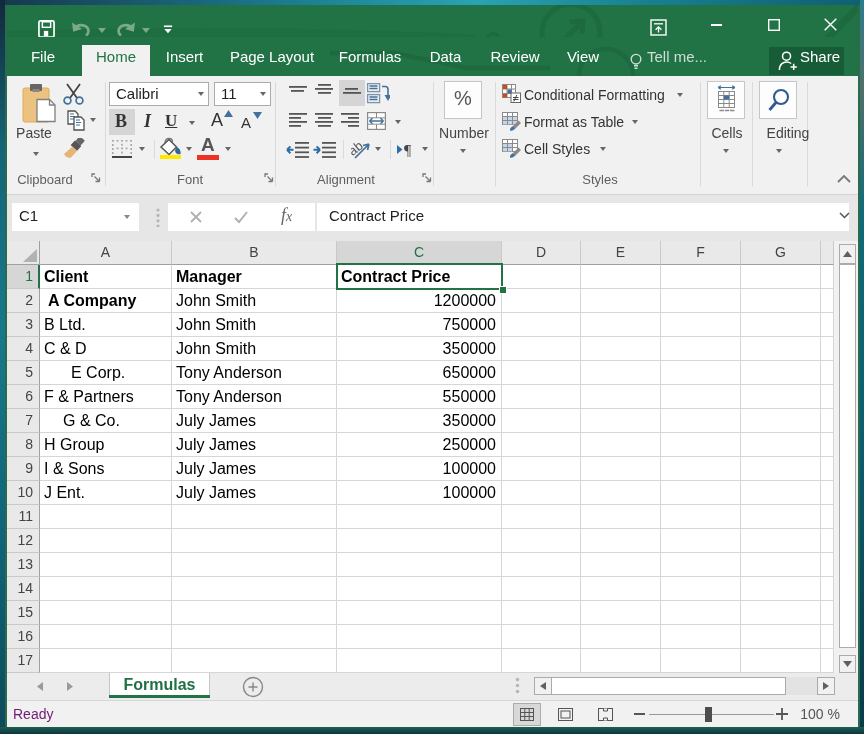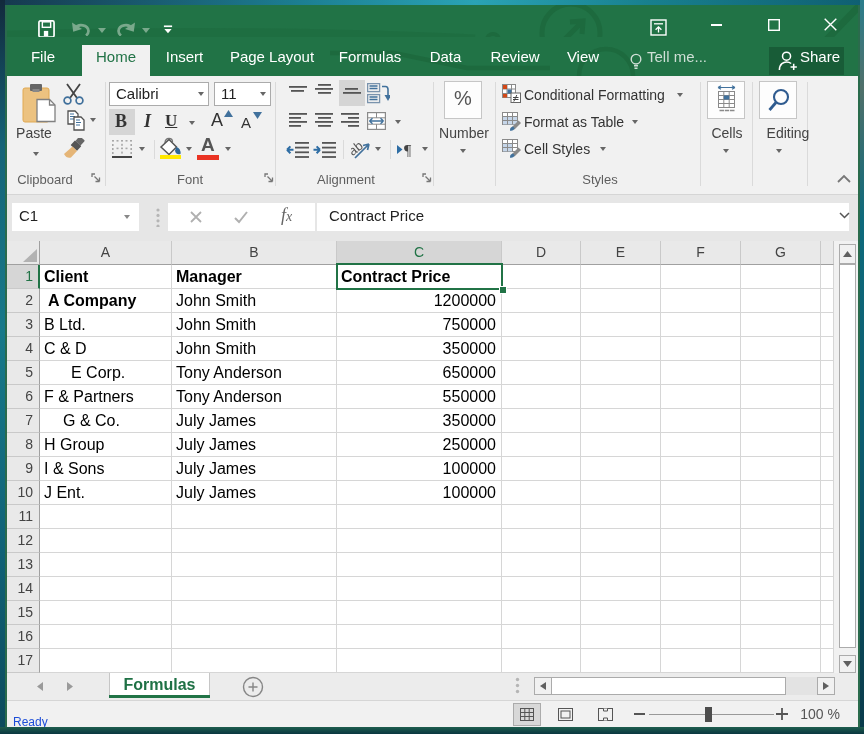--- a/index.html
+++ b/index.html
@@ -489,21 +489,21 @@
 <svg class="abs" style="left:535px;top:9px" width="6" height="8" viewBox="0 0 6 8">
         <path d="M6 0 L0 4 L6 8 z" fill="#606060"></path>
       </svg>
 <div class="abs" style="left:546px;top:4px;width:235px;height:18px;background:#fff;border:1px solid #ababab"></div>
 <div class="abs" style="left:812px;top:4px;width:18px;height:18px;background:#f1f1f1;border:1px solid #ababab"></div>
 <svg class="abs" style="left:818px;top:9px" width="6" height="8" viewBox="0 0 6 8">
         <path d="M0 0 L6 4 L0 8 z" fill="#606060"></path>
       </svg>
 </div>
 <div class="status">
-<div class="abs" style="left:8px;top:14px;font-size:12px;color:#1d4ed8">Ready</div>
+<div class="abs" style="left:8px;top:5px;font-size:14px;color:#701a75">Ready</div>
 <div class="abs" style="left:508px;top:2px;width:28px;height:23px;background:#d8d8d8;border:1px solid #ababab"></div>
 <svg class="abs" style="left:515px;top:7px" width="14" height="13" viewBox="0 0 14 13" fill="none" stroke="#555">
 <rect x="0.5" y="0.5" width="13" height="12"></rect>
         <path d="M0.5 4.5 h13 M0.5 8.5 h13 M4.8 0.5 v12 M9.2 0.5 v12"></path>
 </svg>
 <svg class="abs" style="left:553px;top:7px" width="15" height="13" viewBox="0 0 15 13" fill="none" stroke="#555">
 <rect x="0.5" y="0.5" width="14" height="12"></rect>
         <rect x="3" y="3" width="9" height="7"></rect>
 </svg>
 <svg class="abs" style="left:593px;top:7px" width="15" height="13" viewBox="0 0 15 13" fill="none" stroke="#555">

